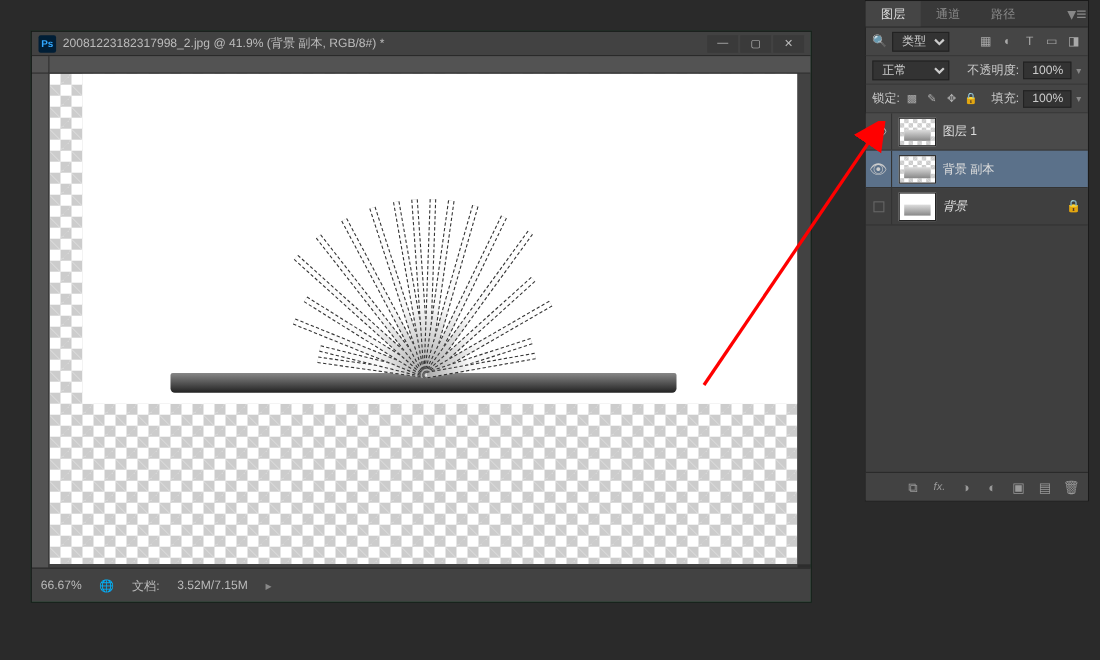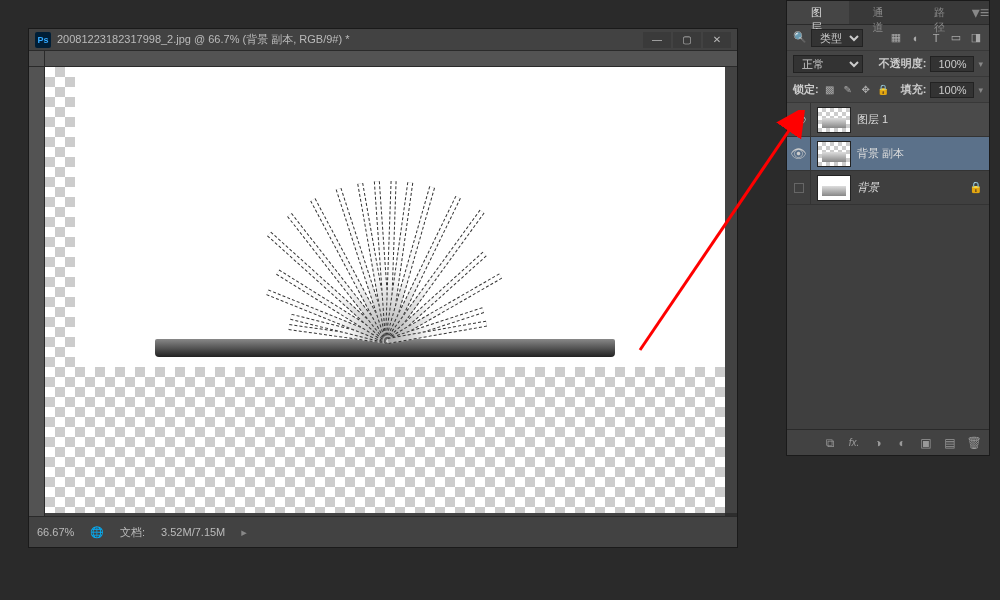--- a/index.html
+++ b/index.html
@@ -42,32 +42,32 @@
 
 .scroll-v { position: absolute; top: 16px; right: 0; bottom: 12px; width: 12px; background: #424242; }
 .scroll-h { position: absolute; left: 16px; right: 12px; bottom: 0; height: 12px; background: #424242; }
 
 .doc-statusbar { position: absolute; bottom: 0; left: 0; right: 0; height: 31px; background: #424242; display: flex; align-items: center; padding: 0 8px; gap: 16px; color: #bbb; font-size: 11px; border-top: 1px solid #2a2a2a; }
 .status-sep { color: #666; }
 
 
 .layers-panel { position: absolute; right: 10px; top: 0px; width: 204px; height: 456px; background: #454545; border: 1px solid #1a1a1a; display: flex; flex-direction: column; }
 .panel-tabs { height: 24px; display: flex; background: #393939; border-bottom: 1px solid #2a2a2a; }
-.panel-tab { padding: 4px 24px; color: #888; font-size: 11px; cursor: pointer; }
+.panel-tab { padding: 4px 14px; color: #888; font-size: 11px; cursor: pointer; }
 .panel-tab.active { background: #454545; color: #ddd; }
 .panel-menu { margin-left: auto; width: 20px; color: #888; display: flex; align-items: center; justify-content: center; }
 
 .panel-row { height: 26px; display: flex; align-items: center; padding: 0 6px; gap: 4px; border-bottom: 1px solid #383838; color: #ccc; font-size: 11px; }
 .lp-select { background: #333; color: #ccc; border: 1px solid #222; font-size: 11px; padding: 1px 4px; }
 .lp-search { width: 14px; height: 14px; display: inline-flex; align-items: center; justify-content: center; }
 .lp-icons { display: flex; gap: 6px; margin-left: auto; }
 .lp-icon { width: 14px; height: 14px; color: #aaa; display: flex; align-items: center; justify-content: center; font-size: 11px; }
 
 .lp-num { background: #333; border: 1px solid #222; color: #ccc; width: 44px; font-size: 11px; padding: 1px 2px; text-align: center; }
-.lp-label { white-space: nowrap; font-weight: bold; }
+.lp-label { white-space: nowrap; }
 .lp-arrow { color: #888; font-size: 9px; cursor: pointer; }
 
 .lock-icons { display: flex; gap: 4px; }
 .lock-ic { width: 14px; height: 14px; color: #aaa; display: flex; align-items: center; justify-content: center; font-size: 10px; }
 
 .layer-list { flex: 1; overflow: auto; background: #3f3f3f; }
 .layer-item { height: 34px; display: flex; align-items: center; border-bottom: 1px solid #333; padding-right: 6px; }
 .layer-item.selected { background: #5b718a; }
 .layer-item.mild { background: #4a4a4a; }
 .vis-col { width: 24px; height: 100%; display: flex; align-items: center; justify-content: center; border-right: 1px solid #333; color: #ccc; font-size: 13px; cursor: pointer; }
@@ -93,21 +93,21 @@
 
 .red-arrow { position: absolute; pointer-events: none; }
 </style>
 </head>
 <body>
 
 <div class="doc-window">
   <div class="doc-titlebar">
     <div class="doc-title">
       <span class="ps-badge">Ps</span>
-      <span>20081223182317998_2.jpg @ 66.7% (背景 副本, RGB/9#) *</span>
+      <span>20081223182317998_2.jpg @ 41.9% (背景 副本, RGB/8#) *</span>
     </div>
     <div class="win-controls">
       <div class="win-btn">—</div>
       <div class="win-btn">▢</div>
       <div class="win-btn">✕</div>
     </div>
   </div>
 
   <div class="canvas-area">
     <div class="ruler-corner"></div>

